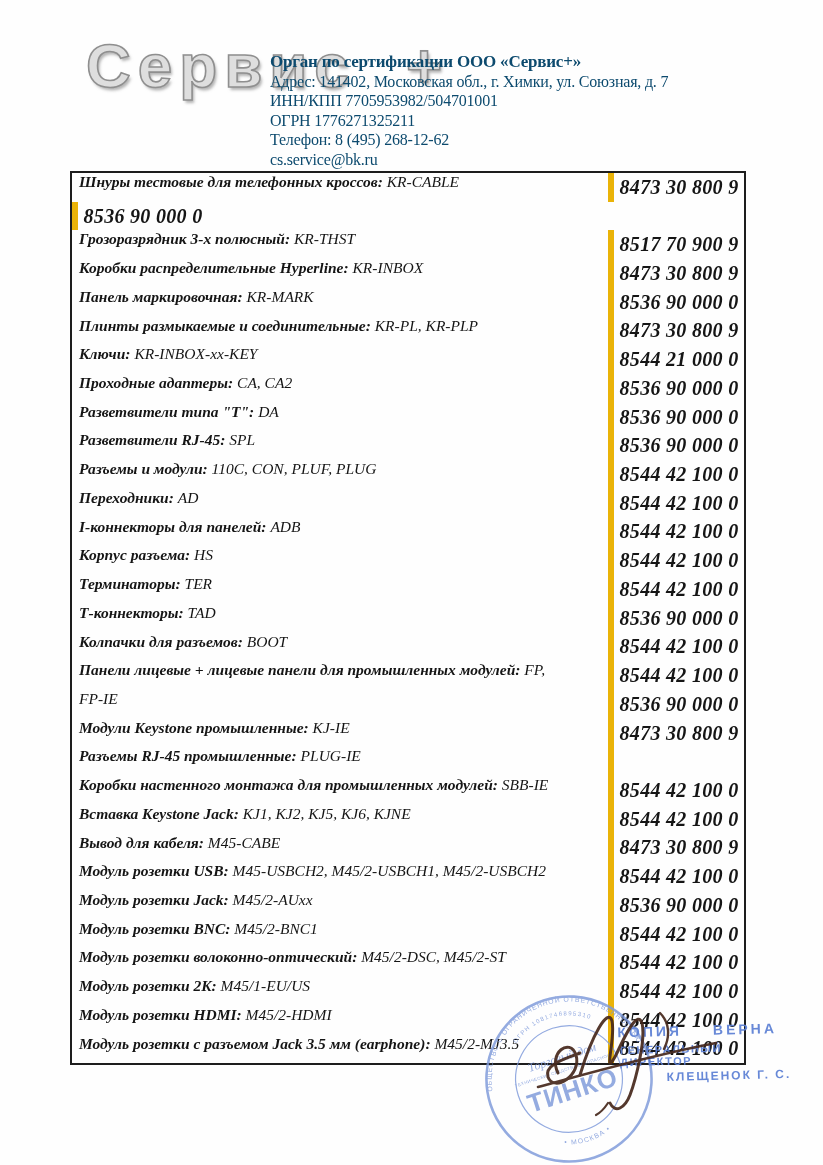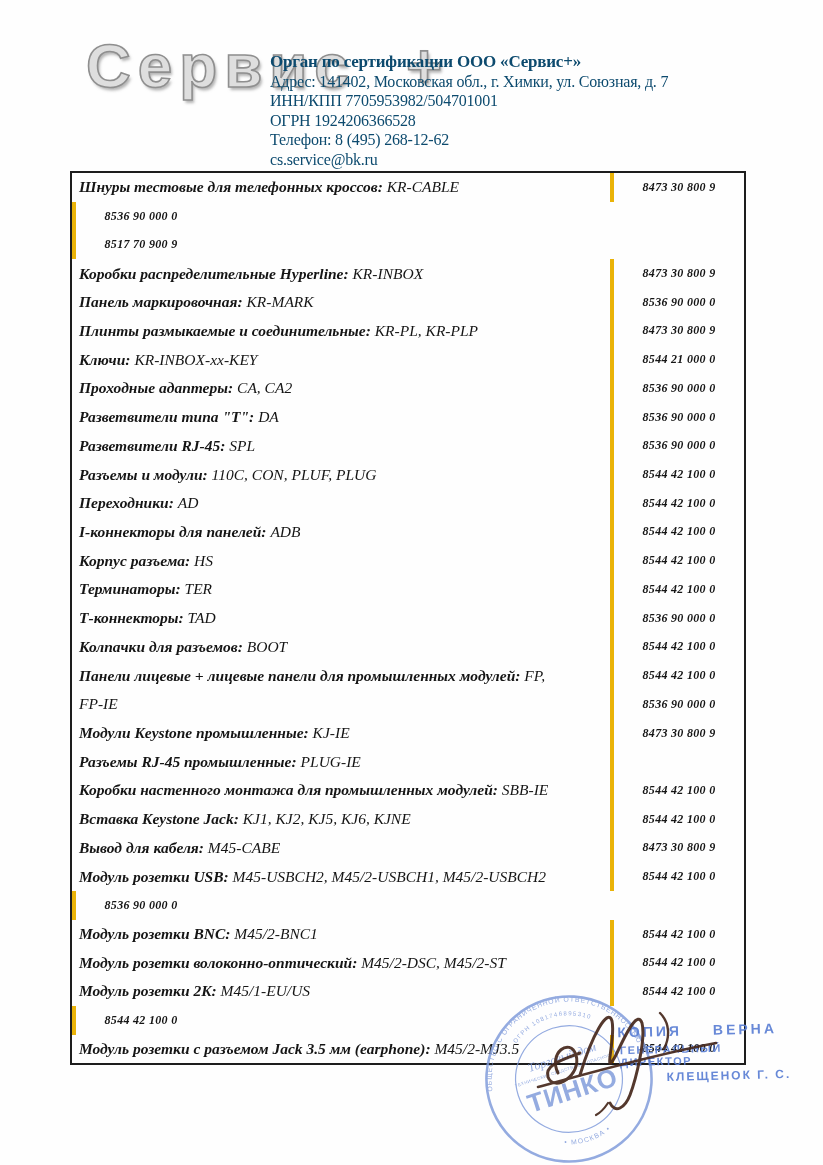--- a/index.html
+++ b/index.html
@@ -22,30 +22,30 @@
     font-size:16px;line-height:19.5px;color:#0c4a6e;
     letter-spacing:-0.2px;
     margin-top:16px;
   }
   .org-info .l0{font-weight:bold;font-size:17px;}
   
   .doc-table{
     position:absolute;left:70px;top:171px;width:672px;
     border:2px solid #1d1d1d;background:transparent;
   }
-  .trow{display:flex;height:28.72px;align-items:center;}
+  .trow{display:flex;height:28.72px;align-items:flex-start;}
   .cell-product{
     flex:1;padding-left:7px;font-size:15.5px;font-style:italic;
     white-space:nowrap;overflow:hidden;
   }
   .cell-product .lbl{font-weight:bold;}
   .cell-code{
-    width:130px;flex:0 0 130px;border-left:4px solid #eab308;align-self:stretch;
+    width:130px;flex:0 0 130px;border-left:6px solid #eab308;align-self:stretch;
     display:flex;align-items:center;justify-content:center;
-    font-weight:bold;font-style:italic;font-size:12px;letter-spacing:.3px;
+    font-weight:bold;font-style:italic;font-size:20px;letter-spacing:.3px;
   }
   
   .round-stamp{position:absolute;left:483px;top:993px;opacity:.82;}
   .copy-stamp{
     position:absolute;left:618px;top:1022px;width:180px;
     font-family:"Liberation Sans",sans-serif;font-weight:bold;color:#5b7fd4;
     transform:rotate(-1.5deg);opacity:.92;
   }
   .copy-stamp .c1{font-size:14px;letter-spacing:3px;word-spacing:24px;}
   .copy-stamp .c2{font-size:11px;letter-spacing:1.5px;margin-top:4px;margin-left:2px;}
@@ -56,36 +56,37 @@
 <body>
 
 <div class="page">
 
   <div class="logo">Сервис +</div>
 
   <div class="org-info">
     <div class="l0">Орган по сертификации ООО «Сервис+»</div>
     <div>Адрес: 141402, Московская обл., г. Химки, ул. Союзная, д. 7</div>
     <div>ИНН/КПП 7705953982/504701001</div>
-    <div>ОГРН 1924206366528</div>
+    <div>ОГРН 1776271325211</div>
     <div>Телефон: 8 (495) 268-12-62</div>
     <div>cs.service@bk.ru</div>
   </div>
 
   <div class="doc-table">
     <div class="trow">
       <div class="cell-product"><span class="lbl">Шнуры тестовые для телефонных кроссов:</span><span class="mdl"> KR-CABLE</span></div>
       <div class="cell-code">8473 30 800 9</div>
     </div>
 
     <div class="trow">
       <div class="cell-code">8536 90 000 0</div>
     </div>
 
     <div class="trow">
+      <div class="cell-product"><span class="lbl">Грозоразрядник 3-х полюсный:</span><span class="mdl"> KR-THST</span></div>
       <div class="cell-code">8517 70 900 9</div>
     </div>
 
     <div class="trow">
       <div class="cell-product"><span class="lbl">Коробки распределительные Hyperline:</span><span class="mdl"> KR-INBOX</span></div>
       <div class="cell-code">8473 30 800 9</div>
     </div>
 
     <div class="trow">
       <div class="cell-product"><span class="lbl">Панель маркировочная:</span><span class="mdl"> KR-MARK</span></div>
@@ -186,39 +187,41 @@
       <div class="cell-product"><span class="lbl">Вывод для кабеля:</span><span class="mdl"> M45-CABE</span></div>
       <div class="cell-code">8473 30 800 9</div>
     </div>
 
     <div class="trow">
       <div class="cell-product"><span class="lbl">Модуль розетки USB:</span><span class="mdl"> M45-USBCH2, M45/2-USBCH1, M45/2-USBCH2</span></div>
       <div class="cell-code">8544 42 100 0</div>
     </div>
 
     <div class="trow">
+      <div class="cell-product"><span class="lbl">Модуль розетки Jack:</span><span class="mdl"> M45/2-AUxx</span></div>
       <div class="cell-code">8536 90 000 0</div>
     </div>
 
     <div class="trow">
       <div class="cell-product"><span class="lbl">Модуль розетки BNC:</span><span class="mdl"> M45/2-BNC1</span></div>
       <div class="cell-code">8544 42 100 0</div>
     </div>
 
     <div class="trow">
       <div class="cell-product"><span class="lbl">Модуль розетки волоконно-оптический:</span><span class="mdl"> M45/2-DSC, M45/2-ST</span></div>
       <div class="cell-code">8544 42 100 0</div>
     </div>
 
     <div class="trow">
       <div class="cell-product"><span class="lbl">Модуль розетки 2K:</span><span class="mdl"> M45/1-EU/US</span></div>
       <div class="cell-code">8544 42 100 0</div>
     </div>
 
     <div class="trow">
+      <div class="cell-product"><span class="lbl">Модуль розетки HDMI:</span><span class="mdl"> M45/2-HDMI</span></div>
       <div class="cell-code">8544 42 100 0</div>
     </div>
 
     <div class="trow">
       <div class="cell-product"><span class="lbl">Модуль розетки с разъемом Jack 3.5 мм (earphone):</span><span class="mdl"> M45/2-MJ3.5</span></div>
       <div class="cell-code">8544 42 100 0</div>
     </div>
   </div>
 
   <svg class="round-stamp" width="172" height="172" viewBox="0 0 200 200">

